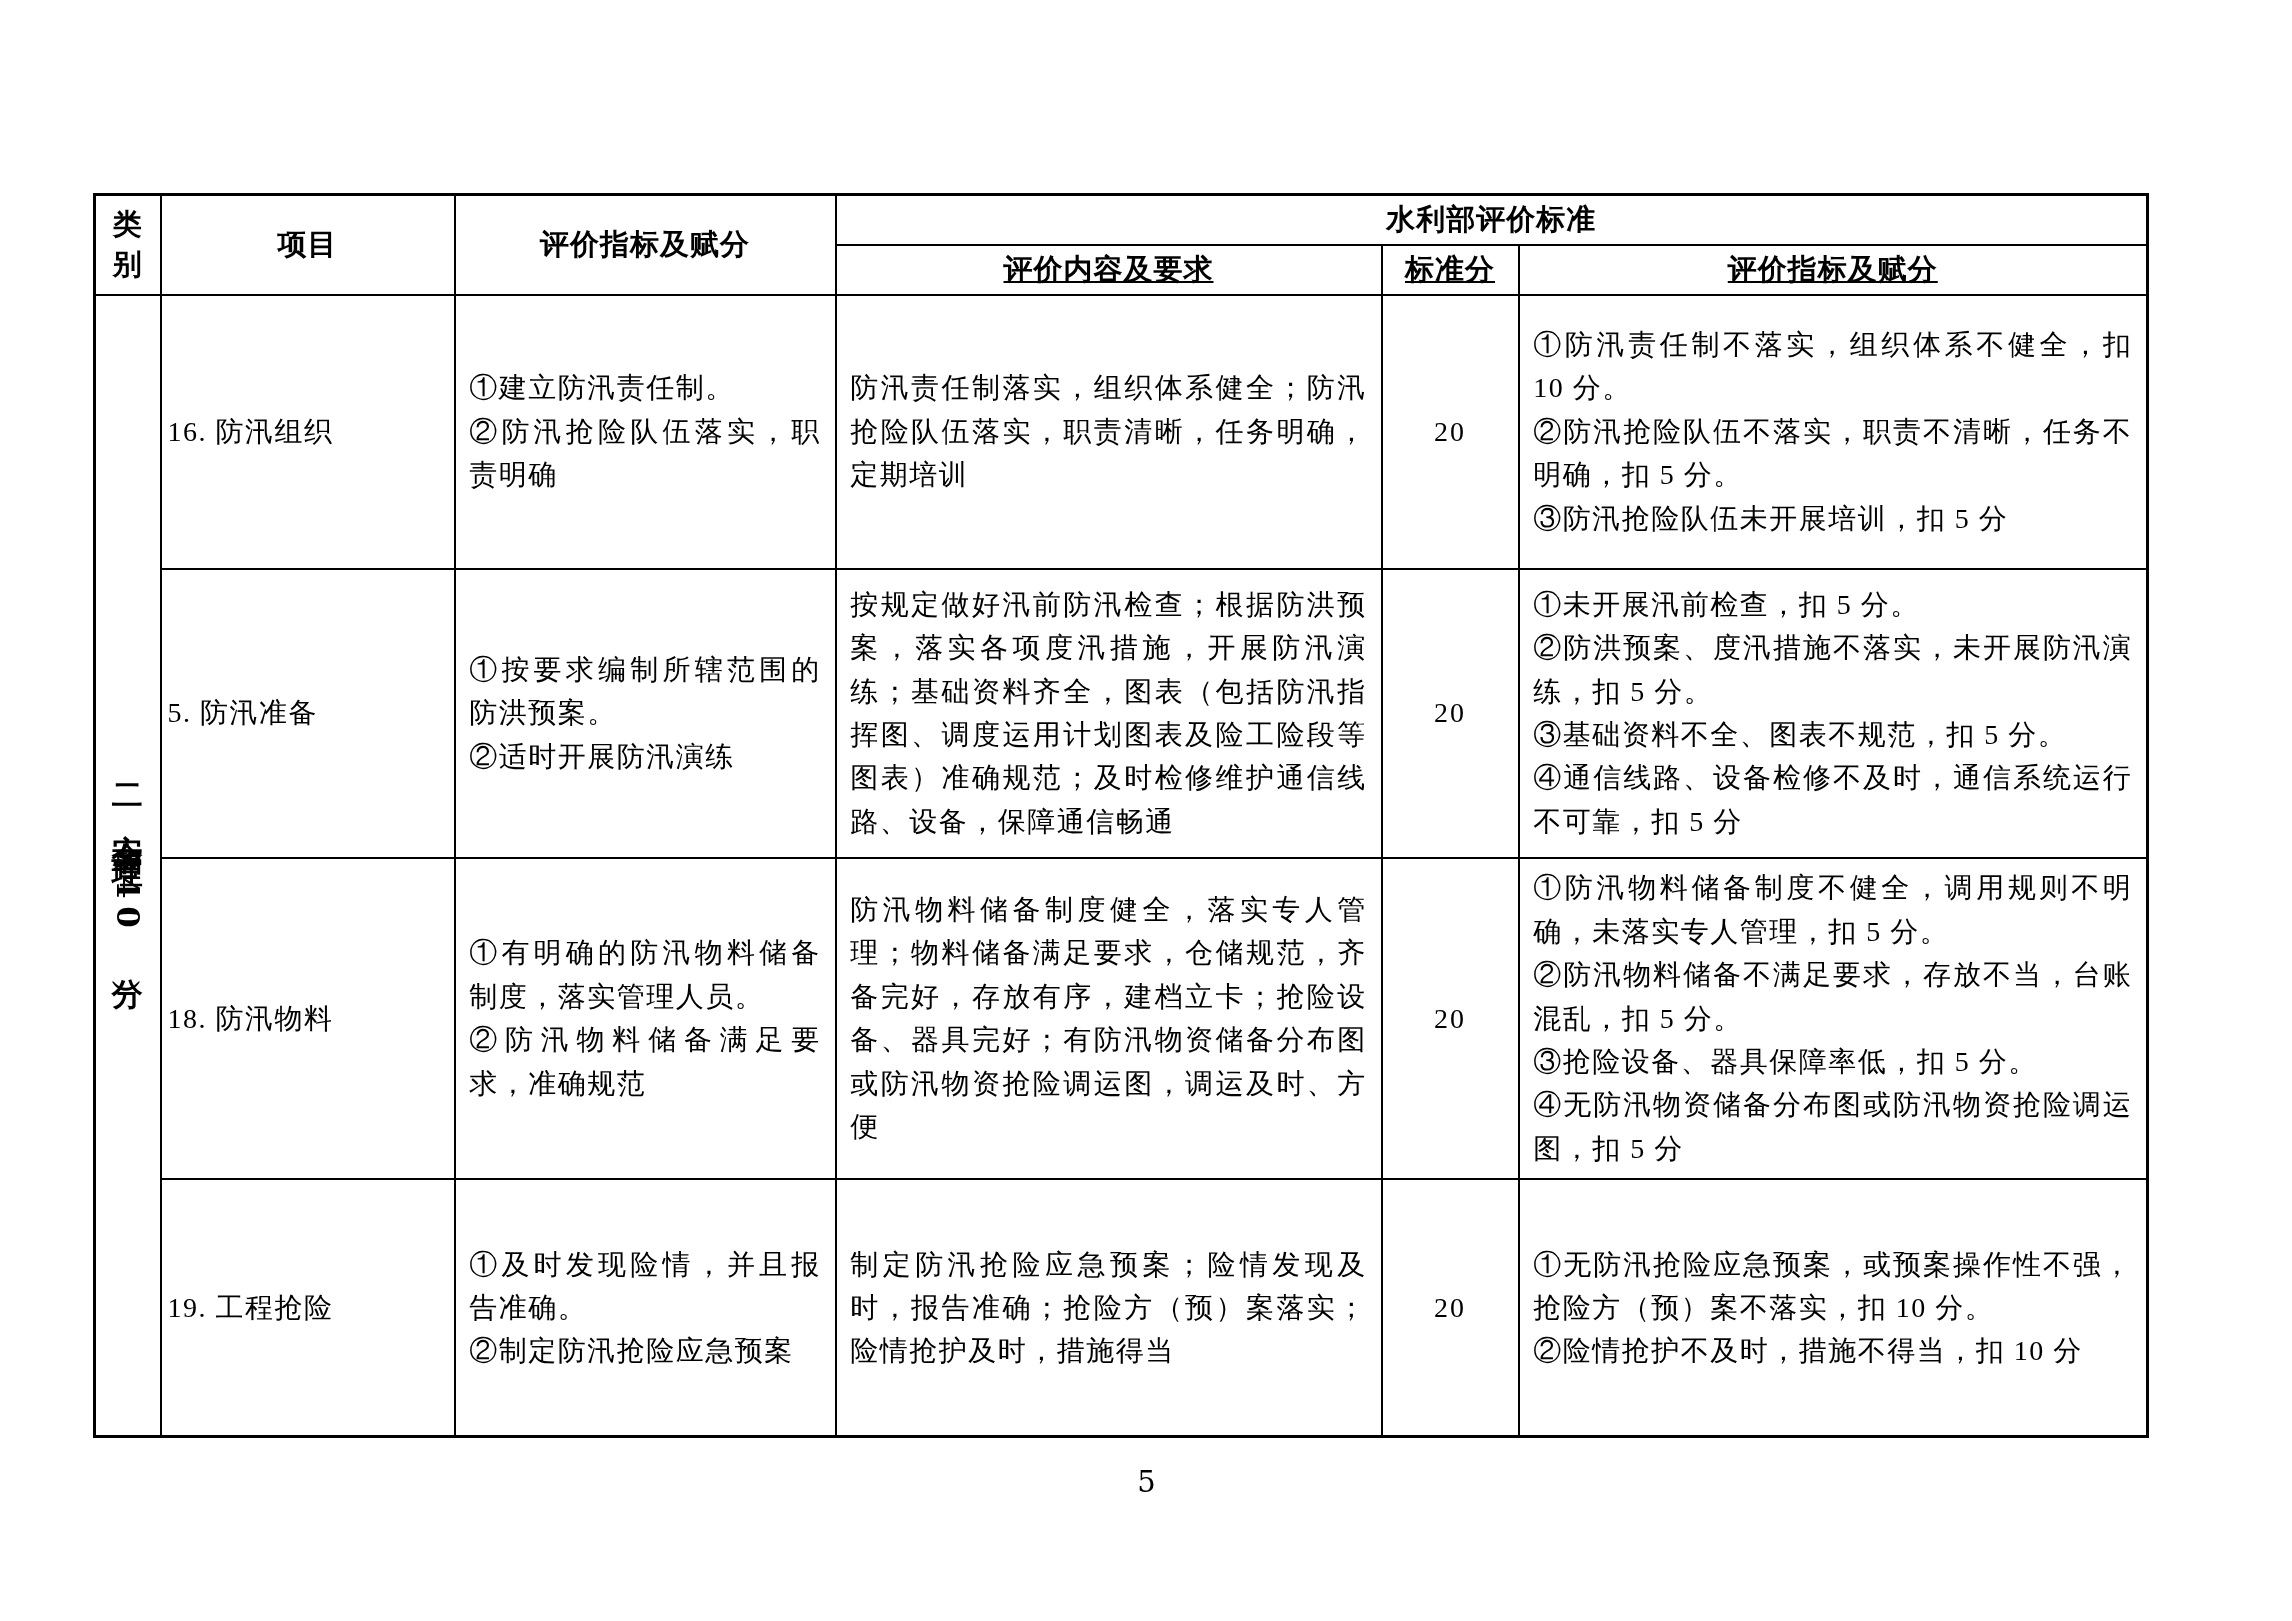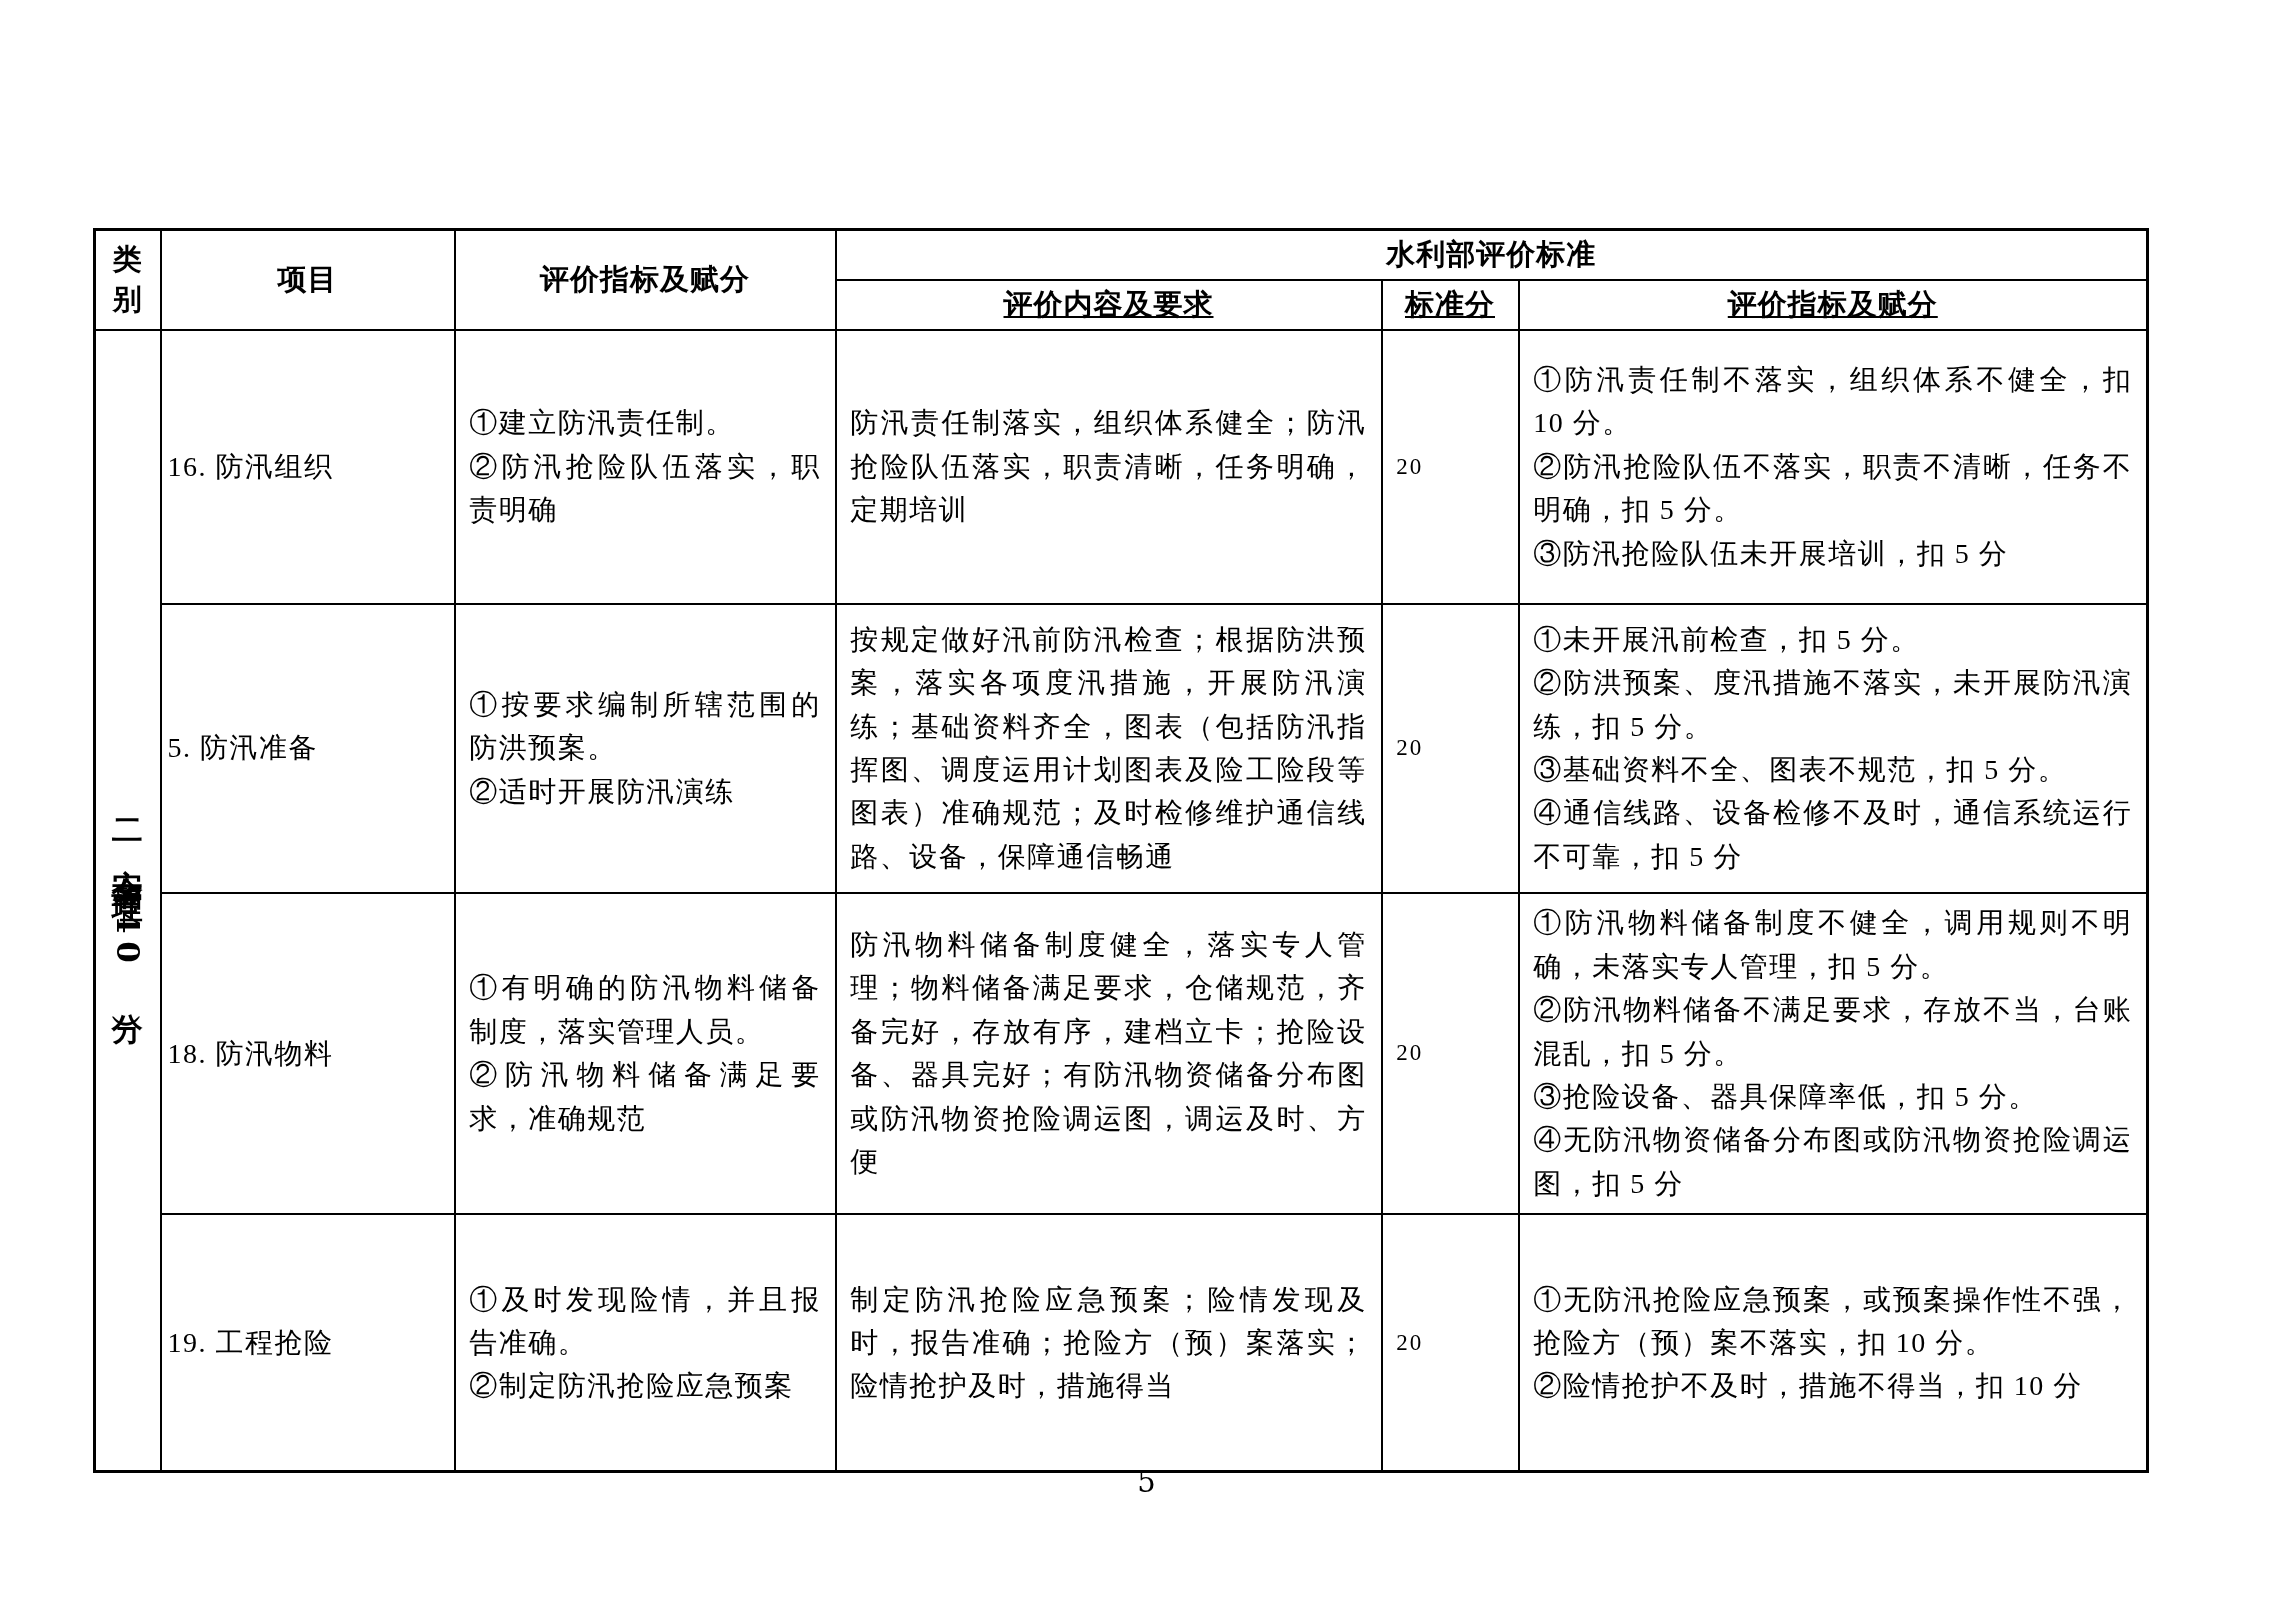--- a/index.html
+++ b/index.html
@@ -14,21 +14,20 @@
     font-family: "DejaVu Serif", "Liberation Serif", serif;
     color: #000;
   }
   .eval-table {
     position: absolute;
     left: 93px;
     top: 193px;
     width: 2053px;
     border-collapse: collapse;
     table-layout: fixed;
-    margin-top: 35px;
   }
   .eval-table td, .eval-table th {
     border: 2.9px solid #000;
     vertical-align: middle;
     box-sizing: border-box;
     overflow: hidden;
   }
   .eval-table {
     border: 3.9px solid #000;
   }
@@ -47,22 +46,22 @@
     font-family: Liberation Serif, serif;
   }
   td.project-cell {
     padding: 7.8px 5.9px;
   }
   td.text-cell {
     text-align: justify;
     white-space: pre-line;
   }
   td.score-cell {
-    text-align: left;
-    font-size: 23px;
+    text-align: center;
+    font-size: 28px;
     letter-spacing: 2px;
   }
   td.cat-cell {
     text-align: center;
     padding: 0;
   }
   .vtext {
     writing-mode: vertical-rl;
     text-orientation: mixed;
     margin: 0 auto;

